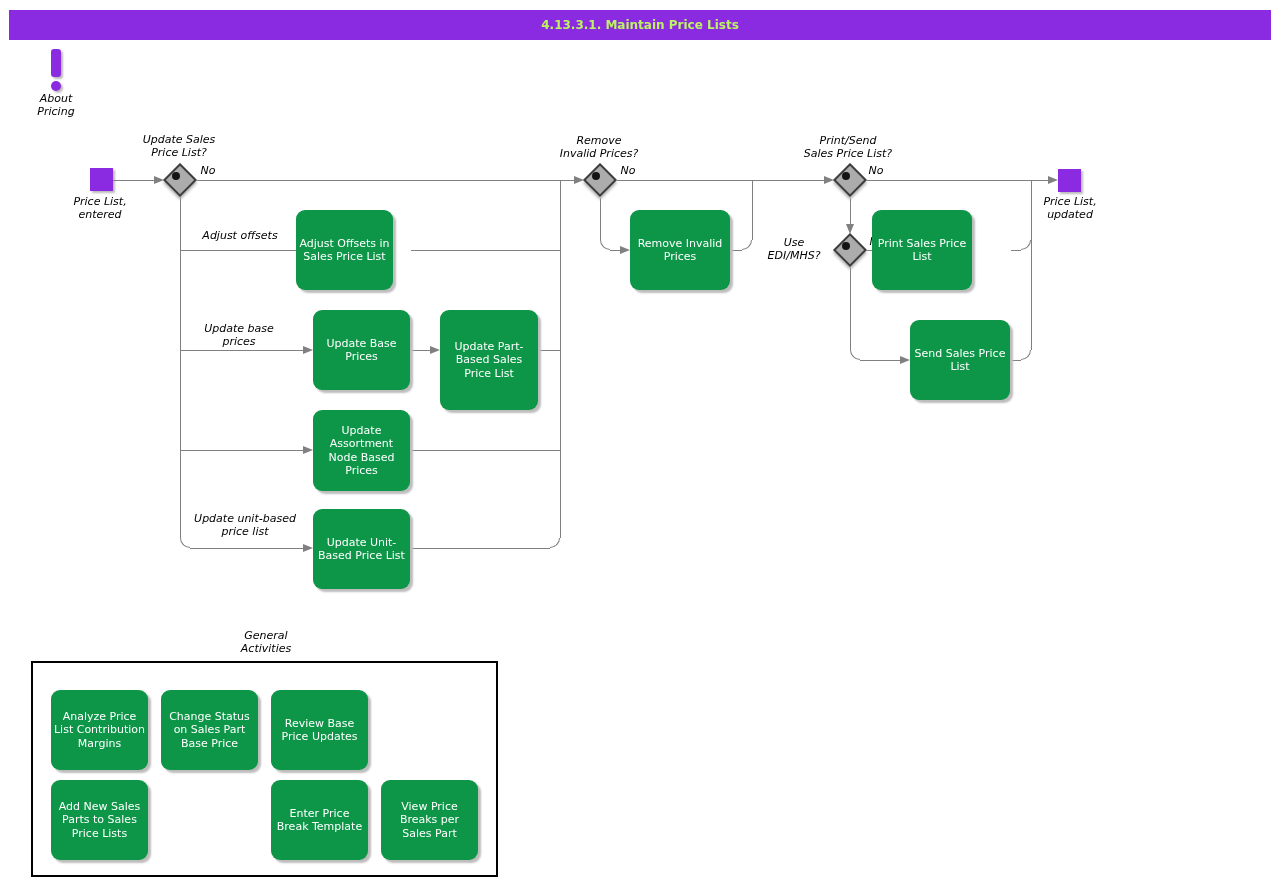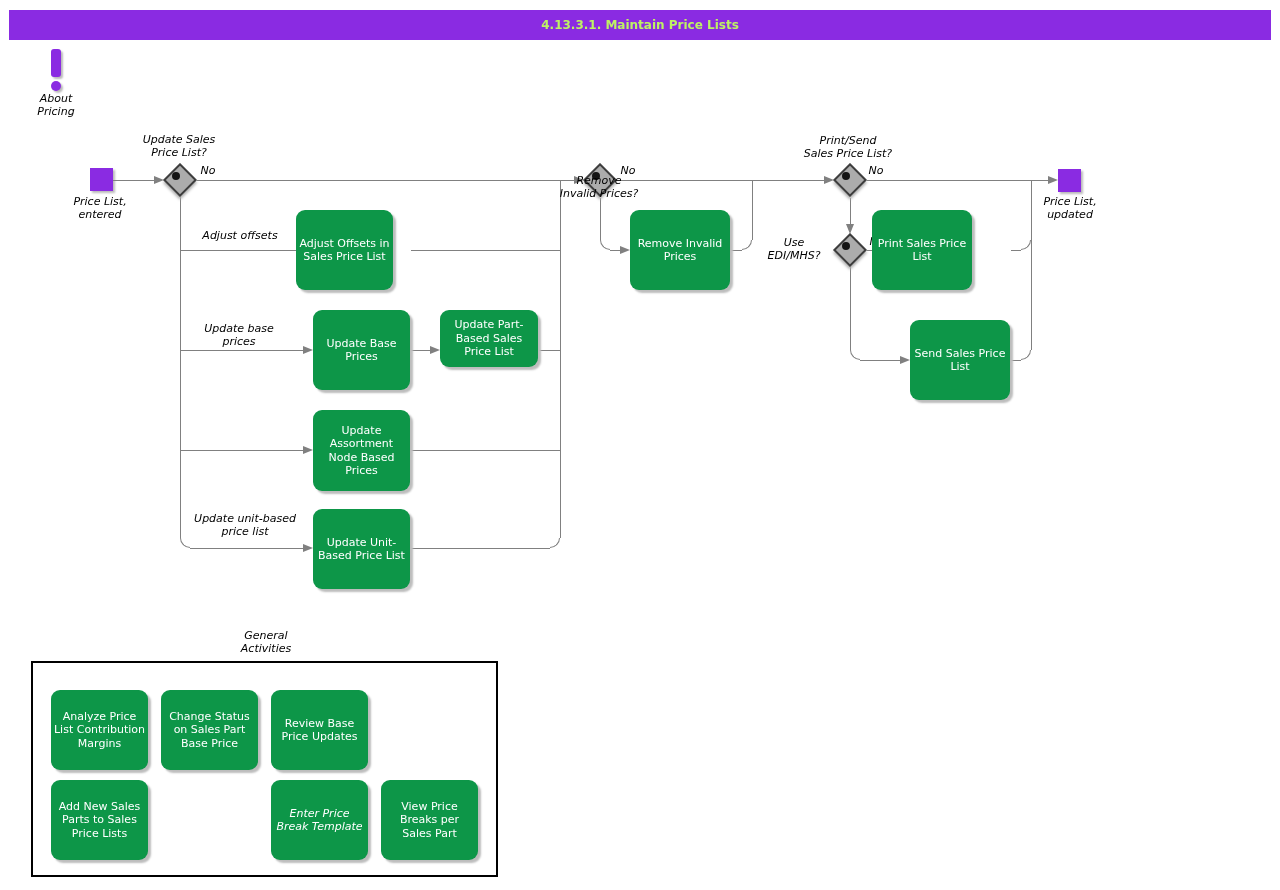--- a/index.html
+++ b/index.html
@@ -175,21 +175,21 @@
   <div class="v" style="left:1031px; top:181px; height:169px;"></div>
 
   <div class="diamond" style="left:168px; top:168px;"></div>
   <div class="ring" style="left:172px; top:172px;"></div>
   <div class="lbl" style="left:179px; top:133px;">Update Sales
 Price List?</div>
   <div class="lbl" style="left:208px; top:164px;">No</div>
 
   <div class="diamond" style="left:588px; top:168px;"></div>
   <div class="ring" style="left:592px; top:172px;"></div>
-  <div class="lbl" style="left:599px; top:134px;margin-top:40px;">Remove
+  <div class="lbl" style="left:599px; top:134px;">Remove
 Invalid Prices?</div>
   <div class="lbl" style="left:628px; top:164px;">No</div>
 
   <div class="diamond" style="left:838px; top:168px;"></div>
   <div class="ring" style="left:842px; top:172px;"></div>
   <div class="lbl" style="left:848px; top:134px;">Print/Send
 Sales Price List?</div>
   <div class="lbl" style="left:876px; top:164px;">No</div>
 
   <div class="diamond" style="left:838px; top:238px;"></div>
@@ -201,21 +201,21 @@
   <div class="lbl" style="left:240px; top:229px;">Adjust offsets</div>
   <div class="lbl" style="left:239px; top:322px;">Update base
 prices</div>
   <div class="lbl" style="left:245px; top:512px;text-align:center;">Update unit-based
 price list</div>
 
   <div class="activity" style="left:296px; top:210px; width:97px; height:80px;">Adjust Offsets in
 Sales Price List</div>
   <div class="activity" style="left:313px; top:310px; width:97px; height:80px;">Update Base
 Prices</div>
-  <div class="activity" style="left:440px; top:310px; width:98px; height:57px;">Update Part-
+  <div class="activity" style="left:440px; top:310px; width:98px; height:100px;">Update Part-
 Based Sales
 Price List</div>
   <div class="activity" style="left:313px; top:410px; width:97px; height:81px;">Update
 Assortment
 Node Based
 Prices</div>
   <div class="activity" style="left:313px; top:509px; width:97px; height:80px;">Update Unit-
 Based Price List</div>
   <div class="activity" style="left:630px; top:210px; width:100px; height:80px;">Remove Invalid
 Prices</div>
@@ -232,19 +232,19 @@
 List Contribution
 Margins</div>
   <div class="activity" style="left:161px; top:690px; width:97px; height:80px;">Change Status
 on Sales Part
 Base Price</div>
   <div class="activity" style="left:271px; top:690px; width:97px; height:80px;">Review Base
 Price Updates</div>
   <div class="activity" style="left:51px; top:780px; width:97px; height:80px;">Add New Sales
 Parts to Sales
 Price Lists</div>
-  <div class="activity" style="left:271px; top:780px; width:97px; height:80px;font-style:italic;">Enter Price
+  <div class="activity" style="left:271px; top:780px; width:97px; height:80px;">Enter Price
 Break Template</div>
   <div class="activity" style="left:381px; top:780px; width:97px; height:80px;">View Price
 Breaks per
 Sales Part</div>
 
 </div>
 
 </body></html>

